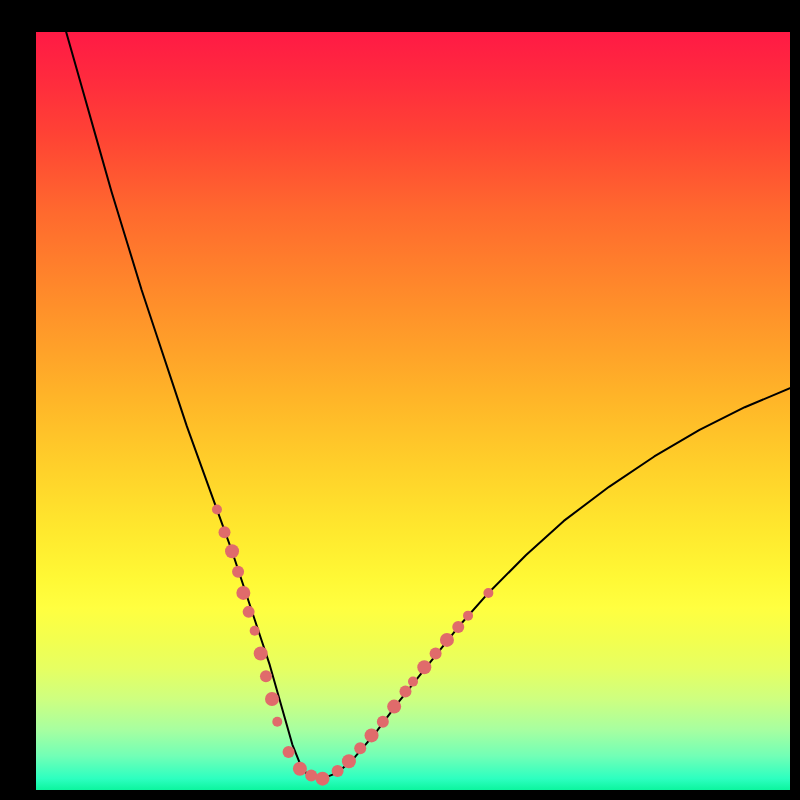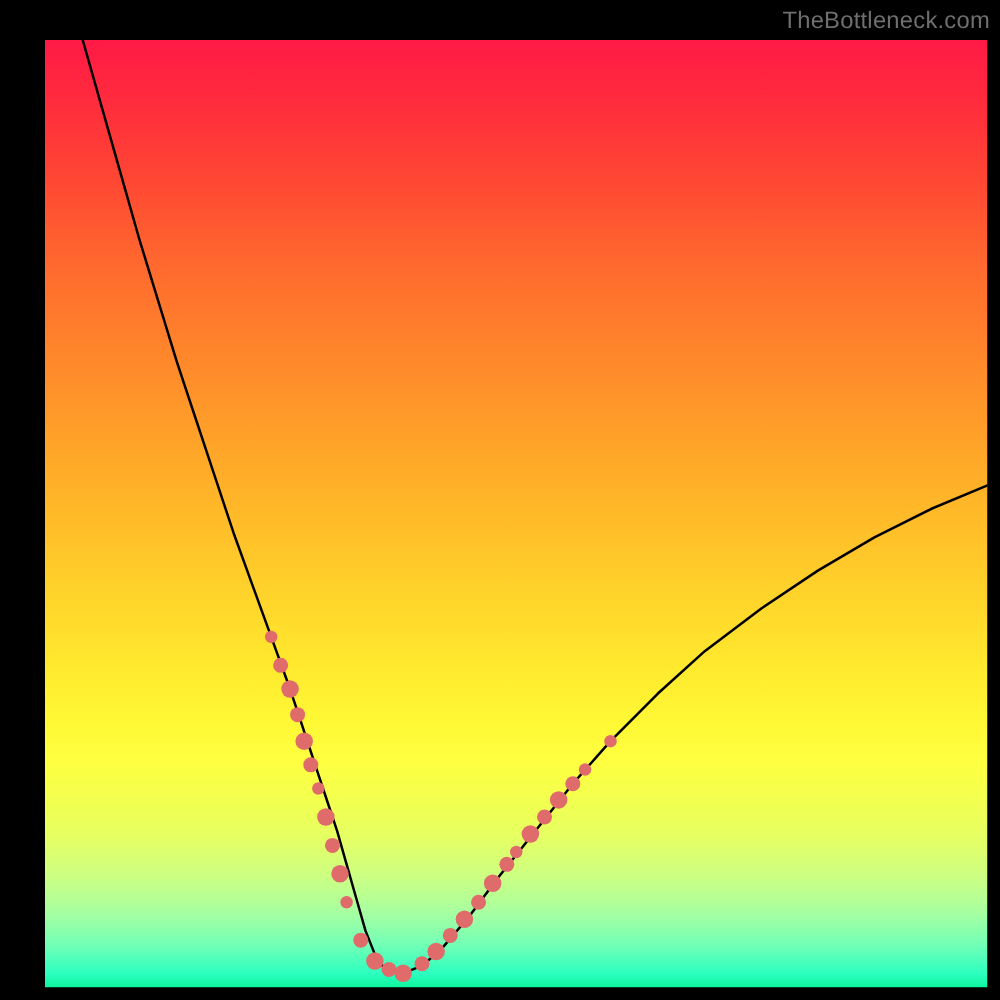--- a/index.html
+++ b/index.html
@@ -92,14 +92,13 @@
           <circle cx="388.31" cy="635.20" r="7" fill="#e06b6b"></circle>
           <circle cx="399.62" cy="621.56" r="6" fill="#e06b6b"></circle>
           <circle cx="410.93" cy="607.92" r="7" fill="#e06b6b"></circle>
           <circle cx="422.24" cy="595.03" r="6" fill="#e06b6b"></circle>
           <circle cx="432.04" cy="583.66" r="5" fill="#e06b6b"></circle>
           <circle cx="452.40" cy="560.92" r="5" fill="#e06b6b"></circle>
         </g>
     </svg>
   </div>
 
-  <div class="watermark" id="watermark" style="top: 6px; right: 8px;">TheBottleneck.com</div>
 </div>
 
 </body></html>

